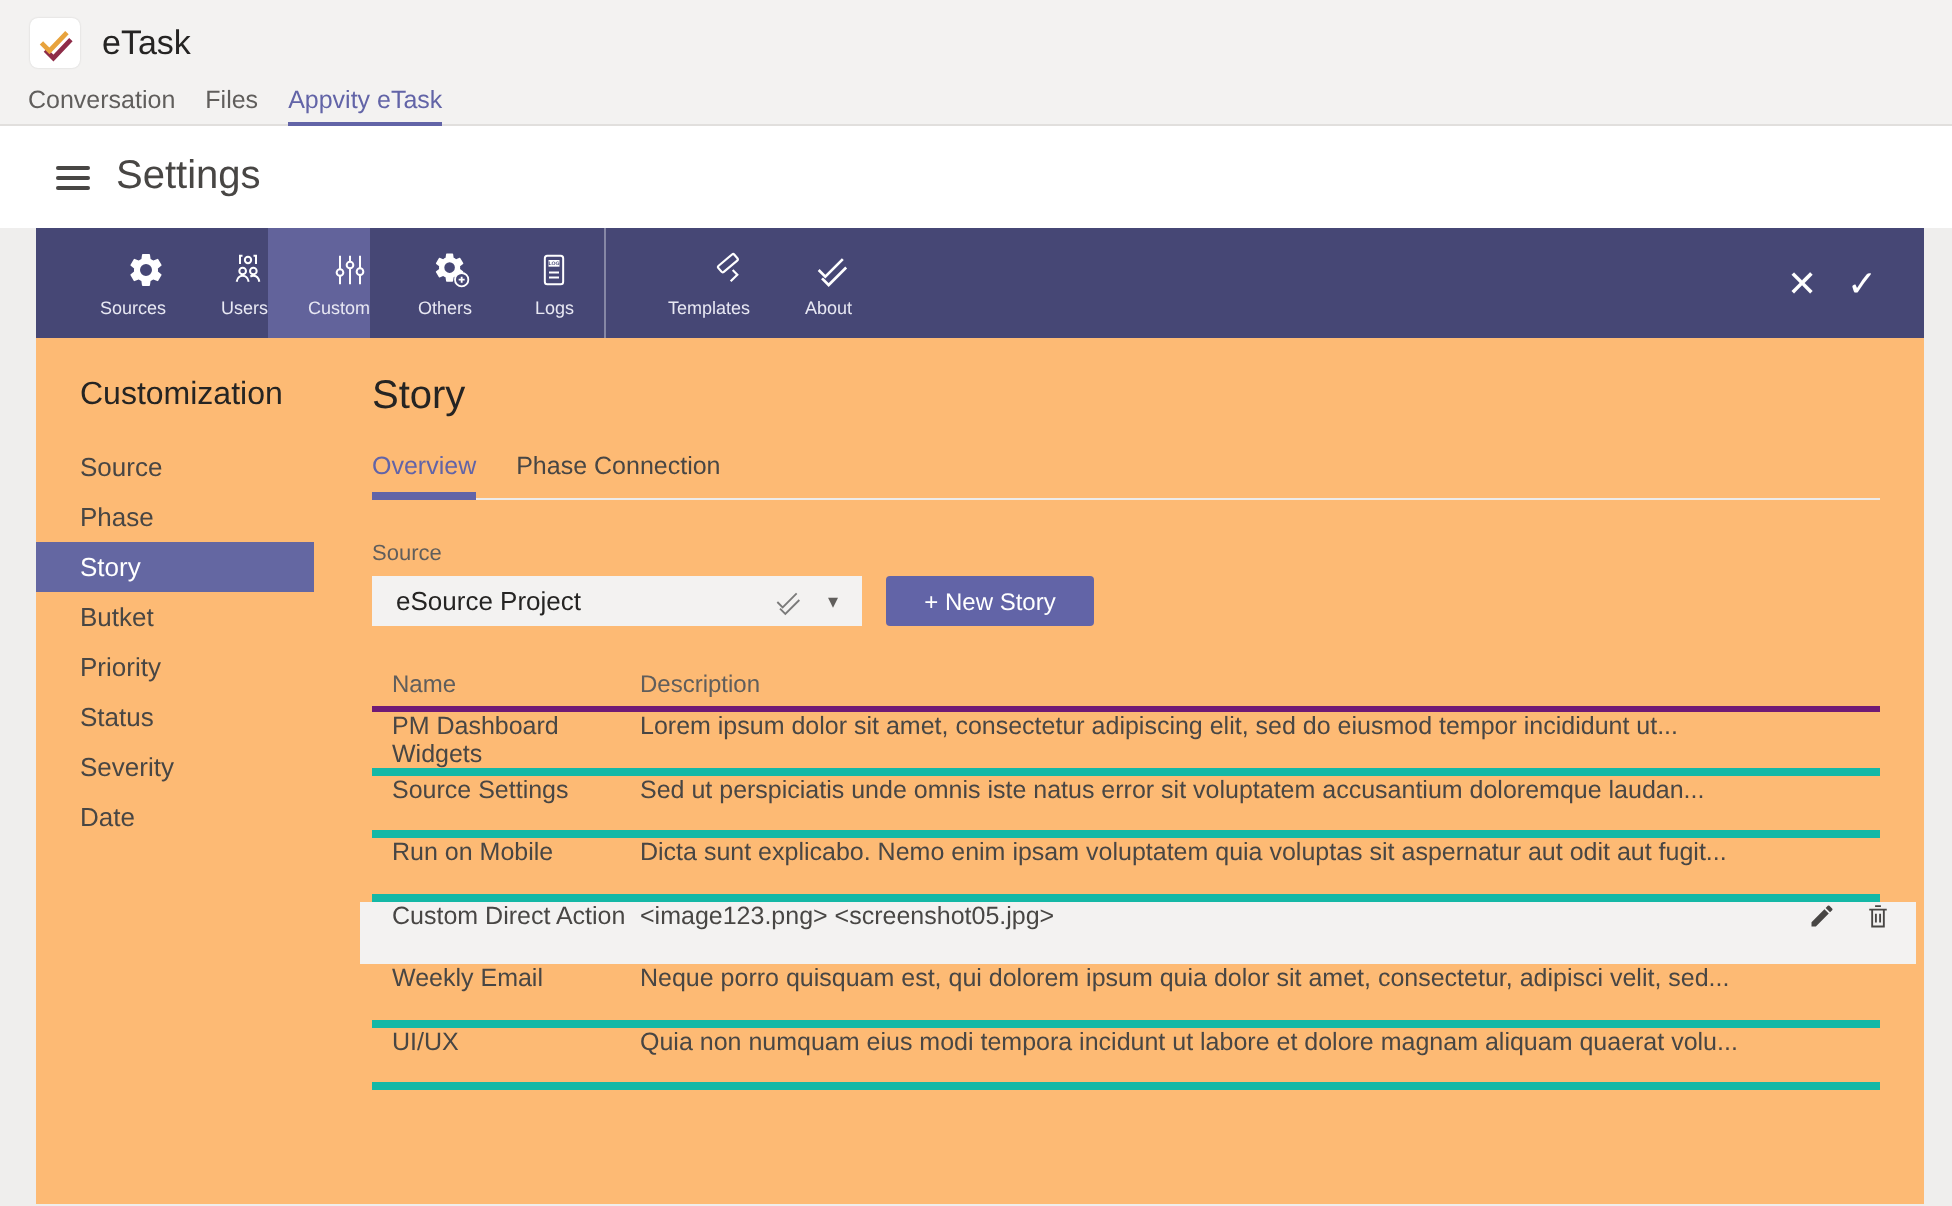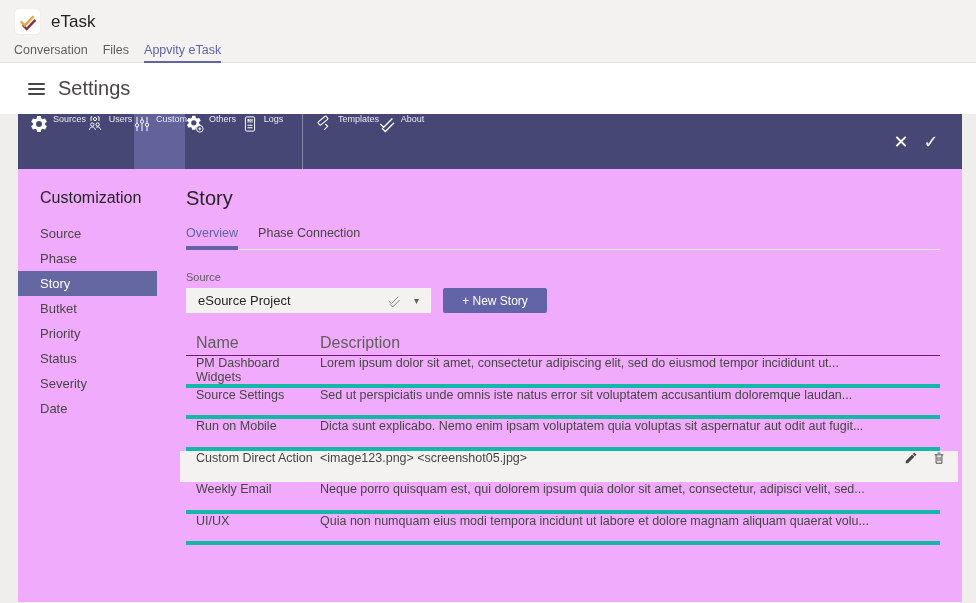--- a/index.html
+++ b/index.html
@@ -39,35 +39,35 @@
   .hamburger { display:flex; flex-direction:column; gap:3px; width:17px; cursor:pointer; }
   .hamburger span { height:2px; background:#484644; border-radius:1px; }
   .settings-title { font-size:20px; font-weight:300; color:#484644; }
   
   .panel { margin-left:18px; width:944px; }
   .toolbar {
     height:55px; background:#464775; color:#fff;
     display:flex; align-items:stretch; padding-left:14px;
   }
   .tb-cell {
-    width:51px; display:flex; align-items:flex-start;
+    width:51px; display:flex; flex-direction:column; align-items:flex-end;
     justify-content:center; gap:4px; cursor:pointer;
   }
   .tb-cell.wide { width:57px; }
   .tb-cell.active { background:#62639b; }
   .tb-label { font-size:9px; color:#e8e8f3; white-space:nowrap; }
   .tb-divider { width:1px; background:rgba(255,255,255,.35); margin:0 15px; }
   .tb-spacer { flex:1; }
   .tb-action {
     width:30px; display:flex; align-items:center; justify-content:center;
     font-size:18px; cursor:pointer;
   }
   .tb-actions { display:flex; margin-right:16px; align-items:center; }
   
-  .content { display:flex; background:#f0abfc; height:433px; }
+  .content { display:flex; background:#fdba74; height:433px; }
   .sidebar { width:139px; padding-top:20px; flex-shrink:0; }
   .sidebar-title { font-size:16px; color:#252423; margin:0 0 14px 22px; }
   .side-item {
     height:25px; display:flex; align-items:center; padding-left:22px;
     font-size:13px; color:#484644; cursor:pointer;
   }
   .side-item.active { background:#6467a2; color:#fff; }
   .main { flex:1; padding:18px 22px 0 29px; min-width:0; }
   .main-title { font-size:20px; font-weight:300; color:#252423; margin-bottom:16px; }
   .view-tabs { display:flex; gap:20px; box-shadow:inset 0 -1px 0 #edebe9; }
@@ -86,21 +86,21 @@
   .dropdown .caret { font-size:10px; color:#605e5c; margin-left:12px; }
   .new-story-btn {
     margin-left:12px; width:104px; height:25px; background:#6264a7;
     color:#fff; font-size:12px; border:none; border-radius:2px;
     font-family:"Liberation Sans", sans-serif; cursor:pointer;
   }
   
   .table { margin-top:16px; }
   .t-head {
     display:flex; height:26px; align-items:center;
-    border-bottom:1px solid #701a75; font-size:16px; color:#605e5c;margin-top:17px;
+    border-bottom:3px solid #701a75; font-size:12px; color:#605e5c;margin-top:17px;
   }
   .col-name { width:134px; padding-left:10px; flex-shrink:0; }
   .col-desc { flex:1; white-space:nowrap; overflow:hidden; }
   .t-row {
     display:flex; height:31.5px; align-items:flex-start;
     border-bottom:4px solid #14b8a6; font-size:12.5px; color:#484644;
     cursor:pointer;
   }
   .t-row.highlight {
     background:#f3f2f1; margin-left:-6px; margin-right:-18px;

